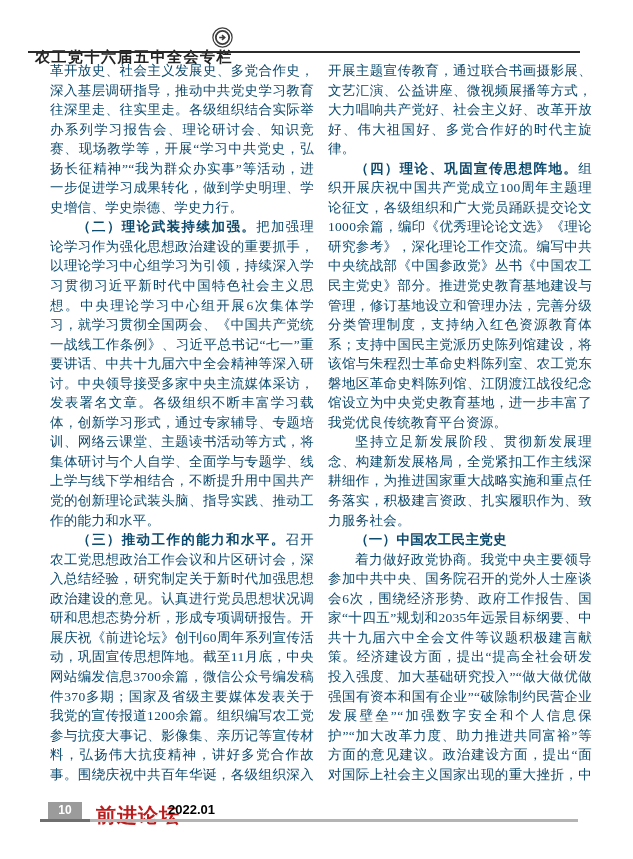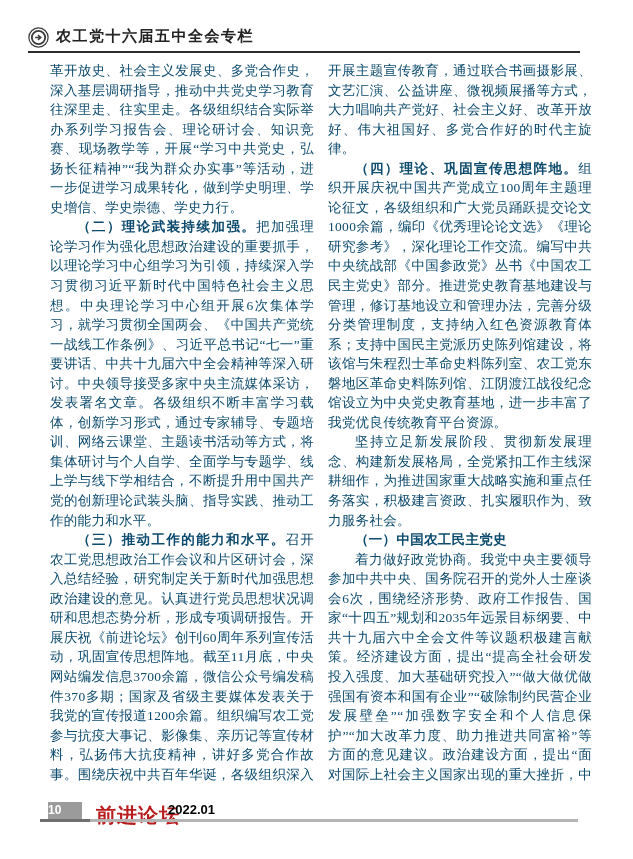--- a/index.html
+++ b/index.html
@@ -10,21 +10,21 @@
   }
   .page {
     position: relative;
     width: 633px; height: 859px;
     background: #ffffff;
     overflow: hidden;
   }
   
   .header {
     position: absolute; left: 28px; top: 27px;
-    display: flex; align-items: flex-start;
+    display: flex; align-items: flex-end; flex-direction: column;
   }
   .hicon { width: 21px; height: 21px; display: inline-block; }
   .htitle {
     margin-left: 7px;
     font-family: "Liberation Sans", sans-serif;
     font-weight: 700;
     font-size: 15px;
     letter-spacing: 1.5px;
     color: #222222;
     white-space: nowrap;
@@ -65,21 +65,21 @@
     width: 633px; height: 20px;
   }
   .pagenum {
     position: absolute; left: 48px; top: 1px;
     width: 34px; height: 17px;
     background: #9b9b9b;
     color: #ffffff;
     font-family: "Liberation Sans", sans-serif;
     font-weight: 700;
     font-size: 12px;
-    text-align: left;
+    text-align: center;
     line-height: 17px;
   }
   .journal {
     position: absolute; left: 96px; top: 1px;
     font-weight: 700;
     font-size: 20px;
     color: #b91c1c;
     letter-spacing: 1px;
   }
   .issue {

